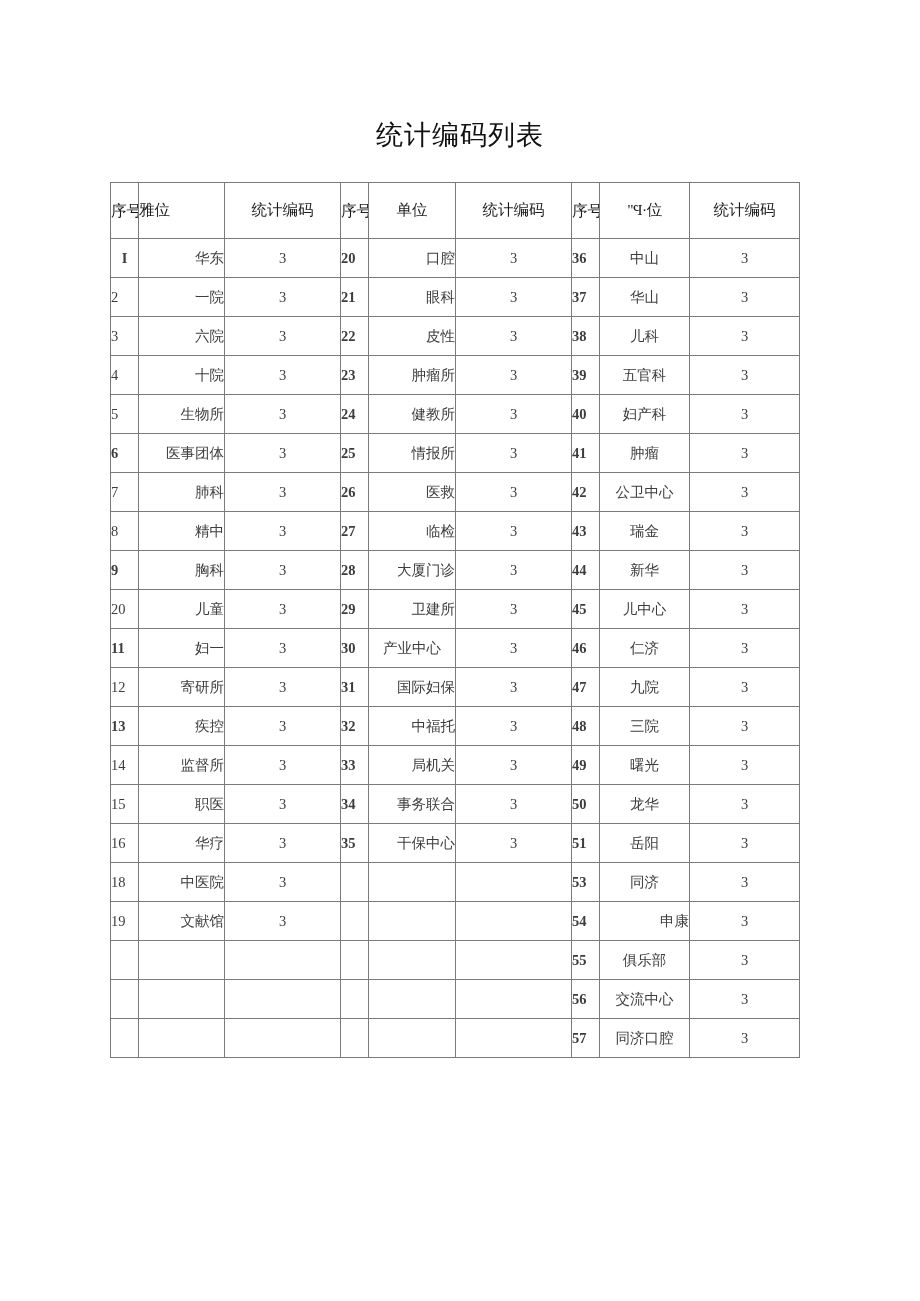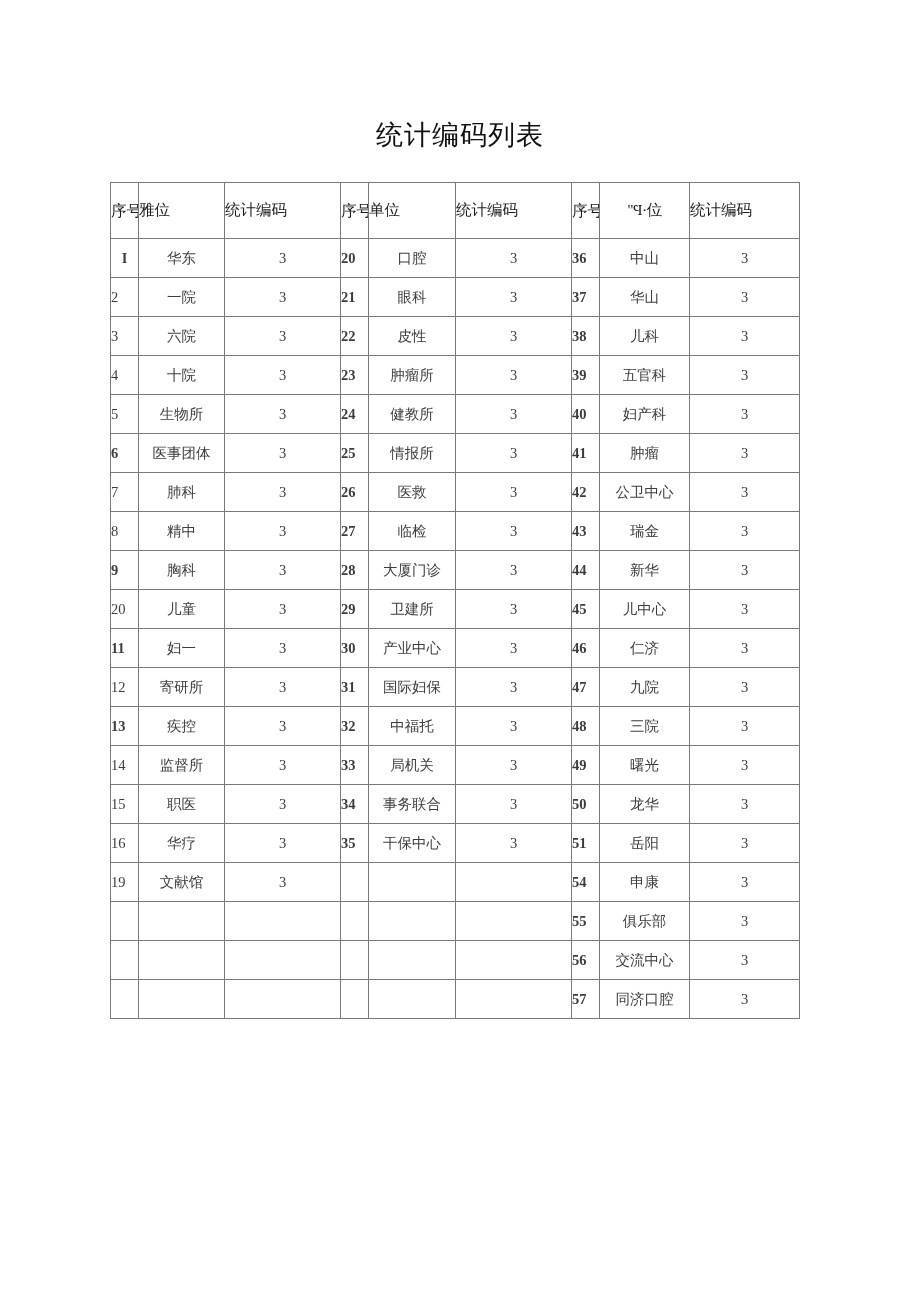--- a/index.html
+++ b/index.html
@@ -75,36 +75,37 @@
     padding: 0 2px;
     white-space: normal;
     word-break: break-all;
     font-size: 15px;
   }
   .hdr-unit-left {
     text-align: left;
     padding-left: 4px;
   }
   .hdr-center {
+    text-align: center;
   }
   .hdr-glitch {
     text-align: center;
     font-family: "Liberation Serif", "DejaVu Serif", serif;
     letter-spacing: -0.5px;
   }
   td.seq {
     text-align: left;
     padding-left: 3px;
     color: #1a1a1a;
     font-size: 15px;
   }
   td.seq.bold { font-weight: bold; }
   td.seq.center { text-align: center; }
   td.unit-left {
-    text-align: center;
+    text-align: right;
     padding-left: 5px;
   }
   td.unit-center {
     text-align: center;
   }
   td.code {
     text-align: center;
     color: #3d3d3d;
   }
 </style>
@@ -311,20 +312,31 @@
           <td class="unit-left">华疗</td>
           <td class="code">3</td>
           <td class="seq bold">35</td>
           <td class="unit-left">干保中心</td>
           <td class="code">3</td>
           <td class="seq bold">51</td>
           <td class="unit-center">岳阳</td>
           <td class="code">3</td>
         </tr>
         <tr>
+          <td class="seq">18</td>
+          <td class="unit-left">中医院</td>
+          <td class="code">3</td>
+          <td class="seq bold"></td>
+          <td class="unit-left"></td>
+          <td class="code"></td>
+          <td class="seq bold">53</td>
+          <td class="unit-center">同济</td>
+          <td class="code">3</td>
+        </tr>
+        <tr>
           <td class="seq">19</td>
           <td class="unit-left">文献馆</td>
           <td class="code">3</td>
           <td class="seq bold"></td>
           <td class="unit-left"></td>
           <td class="code"></td>
           <td class="seq bold">54</td>
           <td class="unit-left">申康</td>
           <td class="code">3</td>
         </tr>

